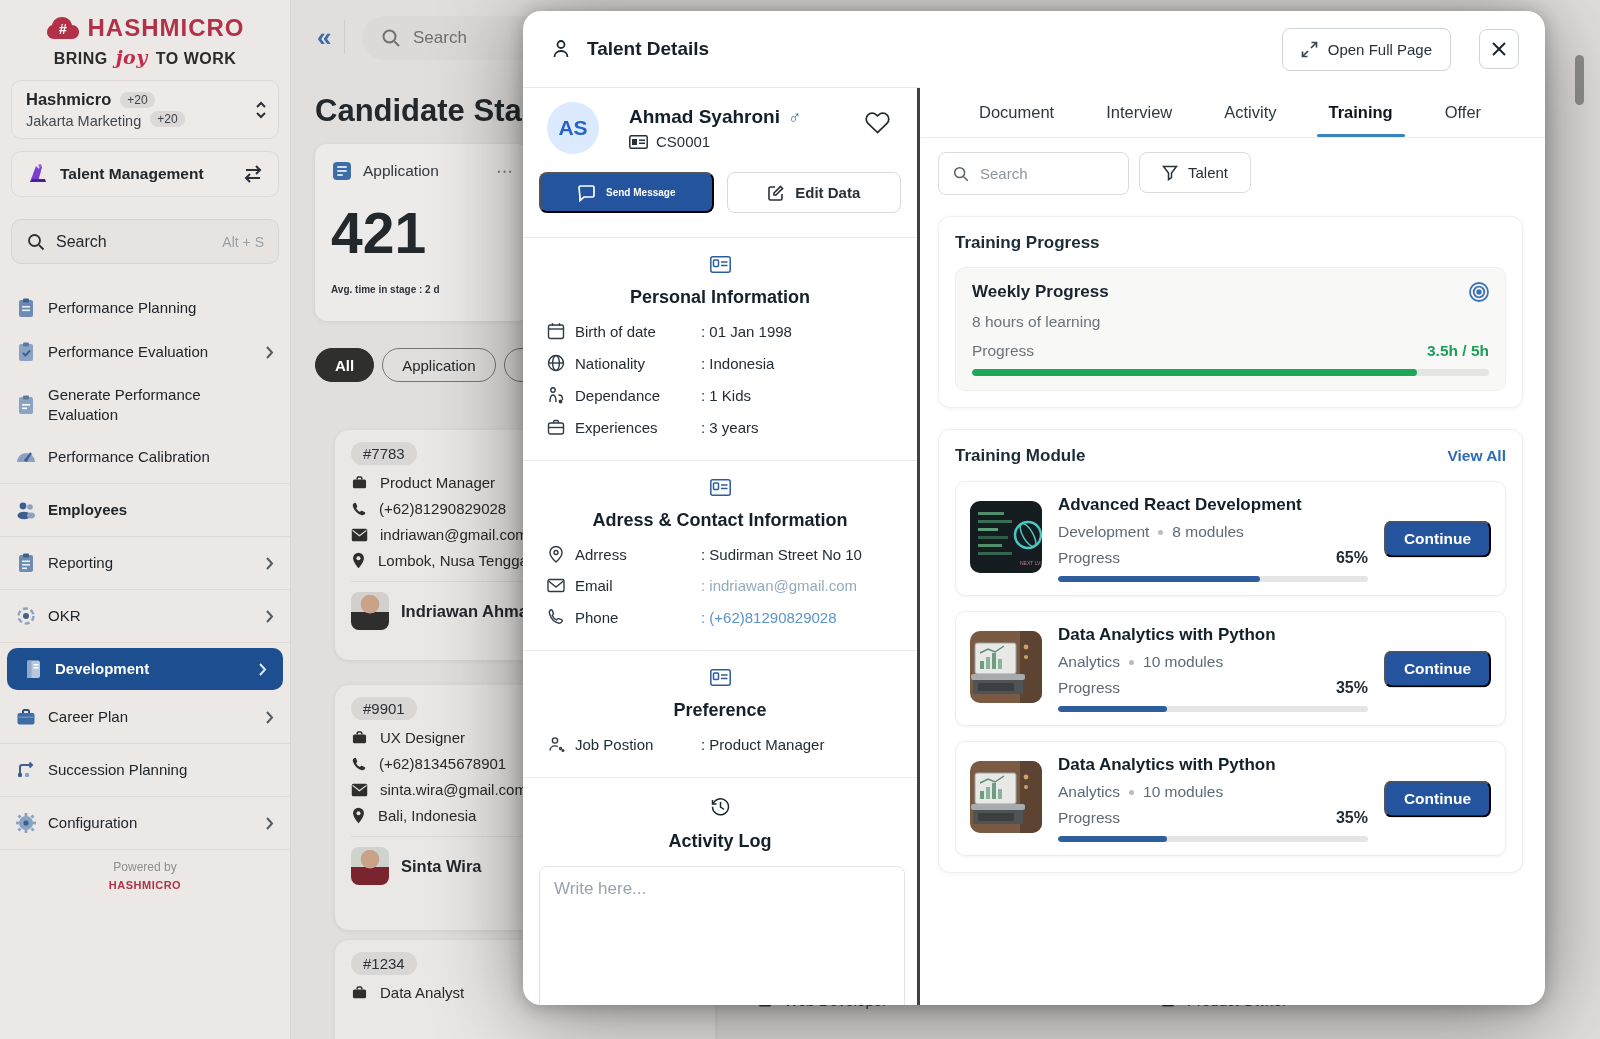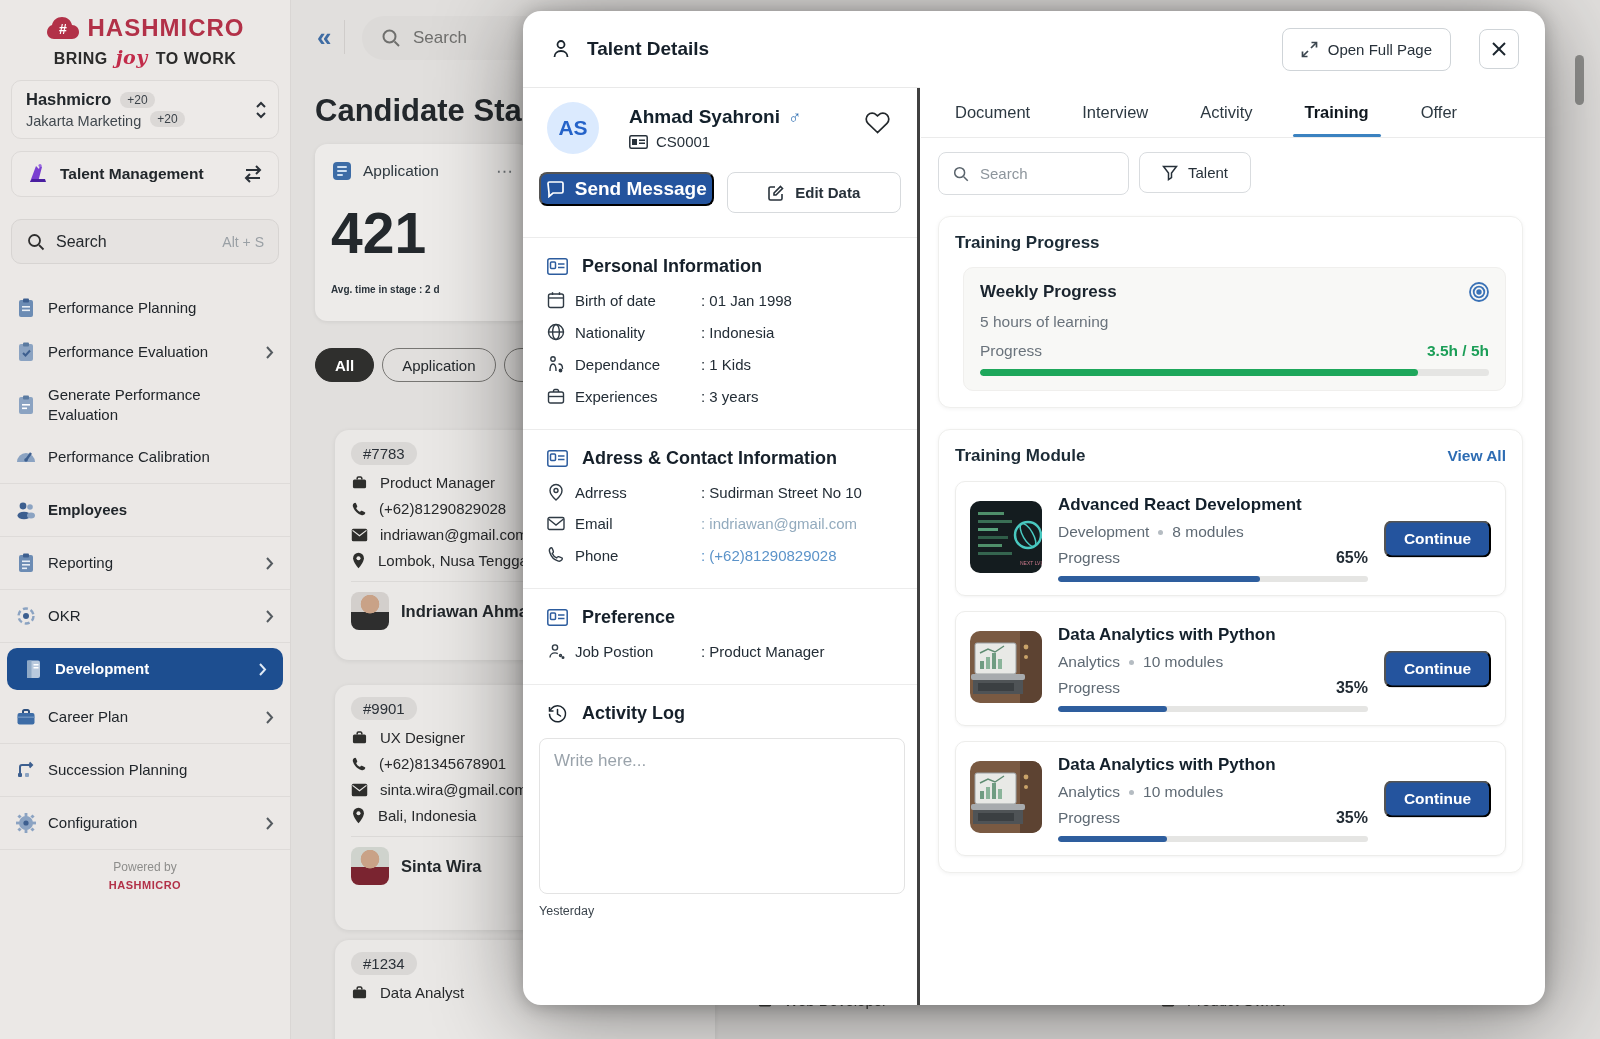--- a/index.html
+++ b/index.html
@@ -90,58 +90,58 @@
   .m-left { position:absolute; left:0; top:77px; width:397px; bottom:0; border-right:3px solid #404040; }
   .profile { position:relative; padding:18px 24px 0; }
   .avatar-as { position:absolute; left:24px; top:14px; width:52px; height:52px; border-radius:50%;
     background:#dbeafe; color:#2563c9; font-size:21px; font-weight:bold; display:flex; align-items:center; justify-content:center; }
   .p-name-row { margin-left:82px; display:flex; align-items:center; gap:8px; }
   .p-name { font-size:19px; font-weight:bold; color:#13202b; }
   .male { color:#2f6fb2; font-size:18px; font-weight:bold; }
   .p-id-row { margin-left:82px; margin-top:5px; display:flex; align-items:center; gap:8px; font-size:15px; color:#27313a; }
   .heart { position:absolute; right:26px; top:22px; }
   .m-actions { display:flex; gap:13px; padding:22px 16px 0; }
-  .btn-send { width:176px; height:34px; background:#24549e; color:#fff; border-radius:8px; font-size:19px;
+  .btn-send { width:176px; height:41px; background:#24549e; color:#fff; border-radius:8px; font-size:10px;
     font-weight:600; display:flex; align-items:center; justify-content:center; gap:10px; }
   .btn-edit { width:176px; height:41px; background:#fff; border:1px solid #d7dadd; color:#27313a; border-radius:8px;
     font-size:15px; font-weight:600; display:flex; align-items:center; justify-content:center; gap:10px; }
   .m-div { height:1px; background:#ececec; margin-top:24px; }
   .sec { padding:18px 24px 0; }
-  .sec-title { display:flex; align-items:center; gap:14px; font-size:18px; font-weight:600; color:#16202a; }
+  .sec-title { display:flex; align-items:center; gap:14px; font-size:18px; font-weight:600; color:#16202a;flex-direction:column; }
   .frow { display:flex; align-items:center; gap:10px; margin-top:14px; }
   .frow .flabel { font-size:15px; color:#232d36; width:116px; }
   .frow .fvalue { font-size:15px; color:#232d36; }
   .fvalue.muted-link { color:#93abbe; }
   .fvalue.blue-link { color:#5b93c9; }
   .alog-box { margin:14px 16px 0; height:156px; }
   .alog-box textarea { width:366px; height:156px; border:1px solid #e3e3e3; border-radius:8px; resize:none;
     padding:12px 14px; font-family:"Liberation Sans", sans-serif; font-size:17px; color:#333; }
   .alog-box textarea::placeholder { color:#9aa3ab; }
   .alog-ts { margin:10px 0 0 16px; font-size:12.5px; color:#3c454d; }
 
   
   .m-right { position:absolute; left:398px; top:77px; right:0; bottom:0; }
-  .tabs { height:50px; display:flex; align-items:center; padding-left:34px; gap:52px; border-bottom:1px solid #ebebeb; }
+  .tabs { height:50px; display:flex; align-items:center; padding-left:58px; gap:52px; border-bottom:1px solid #ebebeb; }
   .tab { font-size:16.5px; color:#2d3942; position:relative; height:100%; display:flex; align-items:center; }
   .tab.active { color:#0f171e; font-weight:bold; }
   .tab.active:after { content:""; position:absolute; left:-12px; right:-12px; bottom:0; height:3px;
     background:#3b82c0; border-radius:2px; }
   .toolbar { display:flex; gap:10px; padding:14px 0 0 17px; }
   .panel-search { width:191px; height:43px; border:1px solid #d9dcdf; border-radius:8px; display:flex;
     align-items:center; gap:10px; padding:0 13px; }
   .panel-search input { border:none; outline:none; width:120px; font-size:15px; font-family:"Liberation Sans", sans-serif; color:#333; }
   .panel-search input::placeholder { color:#8d959c; }
   .btn-filter { height:41px; border:1px solid #d9dcdf; border-radius:8px; background:#fff; display:flex;
     align-items:center; gap:10px; padding:0 22px; font-size:15px; color:#27313a; }
   .pcard { margin:21px 22px 0 17px; background:#fff; border:1px solid #efefed; border-radius:12px;
     box-shadow:0 1px 4px rgba(0,0,0,.05); padding:16px; }
   .pcard-title-row { display:flex; align-items:center; }
   .pcard-title { font-size:17px; font-weight:700; color:#1c2b36; flex:1; }
   .view-all { font-size:15.5px; color:#2d6cb3; font-weight:600; }
-  .weekly { margin-top:14px; background:#f8f8f6; border:1px solid #f0efed; border-radius:10px; padding:14px 16px; position:relative;margin-left:8px; }
+  .weekly { margin-top:14px; background:#f8f8f6; border:1px solid #f0efed; border-radius:10px; padding:14px 16px; position:relative; }
   .weekly-title { font-size:17px; font-weight:600; color:#1a242e; }
   .weekly-sub { font-size:15.5px; color:#6a737c; margin-top:11px; }
   .weekly-progress-row { display:flex; align-items:center; margin-top:11px; }
   .wp-label { font-size:15.5px; color:#6a737c; flex:1; }
   .wp-value { font-size:15.5px; font-weight:bold; color:#1b9e57; }
   .bar { height:7px; background:#e5e5e3; border-radius:4px; margin-top:9px; overflow:hidden; }
   .bar-fill-green { height:100%; background:#1ea75b; border-radius:4px; }
   .target-ic { position:absolute; right:14px; top:12px; }
   .course { margin-top:15px; border:1px solid #ededeb; border-radius:10px; box-shadow:0 1px 3px rgba(0,0,0,.05);
     padding:13px 14px; display:flex; gap:16px; position:relative; }
@@ -827,21 +827,21 @@
         </div>
         <div class="weekly">
           <div class="weekly-title">Weekly Progress</div>
           <span class="target-ic">
             <svg width="24" height="24" viewBox="0 0 24 24" fill="none" stroke="#3a72b6" stroke-width="1.8">
                 <circle cx="12" cy="12" r="9"></circle>
                 <circle cx="12" cy="12" r="5.3"></circle>
                 <circle cx="12" cy="12" r="1.8" fill="#3a72b6"></circle>
               </svg>
           </span>
-          <div class="weekly-sub">5 hours of learning</div>
+          <div class="weekly-sub">8 hours of learning</div>
           <div class="weekly-progress-row">
             <span class="wp-label">Progress</span>
             <span class="wp-value">3.5h / 5h</span>
           </div>
           <div class="bar">
             <div class="bar-fill-green" style="width: 86%;"></div>
           </div>
         </div>
       </div>
 

